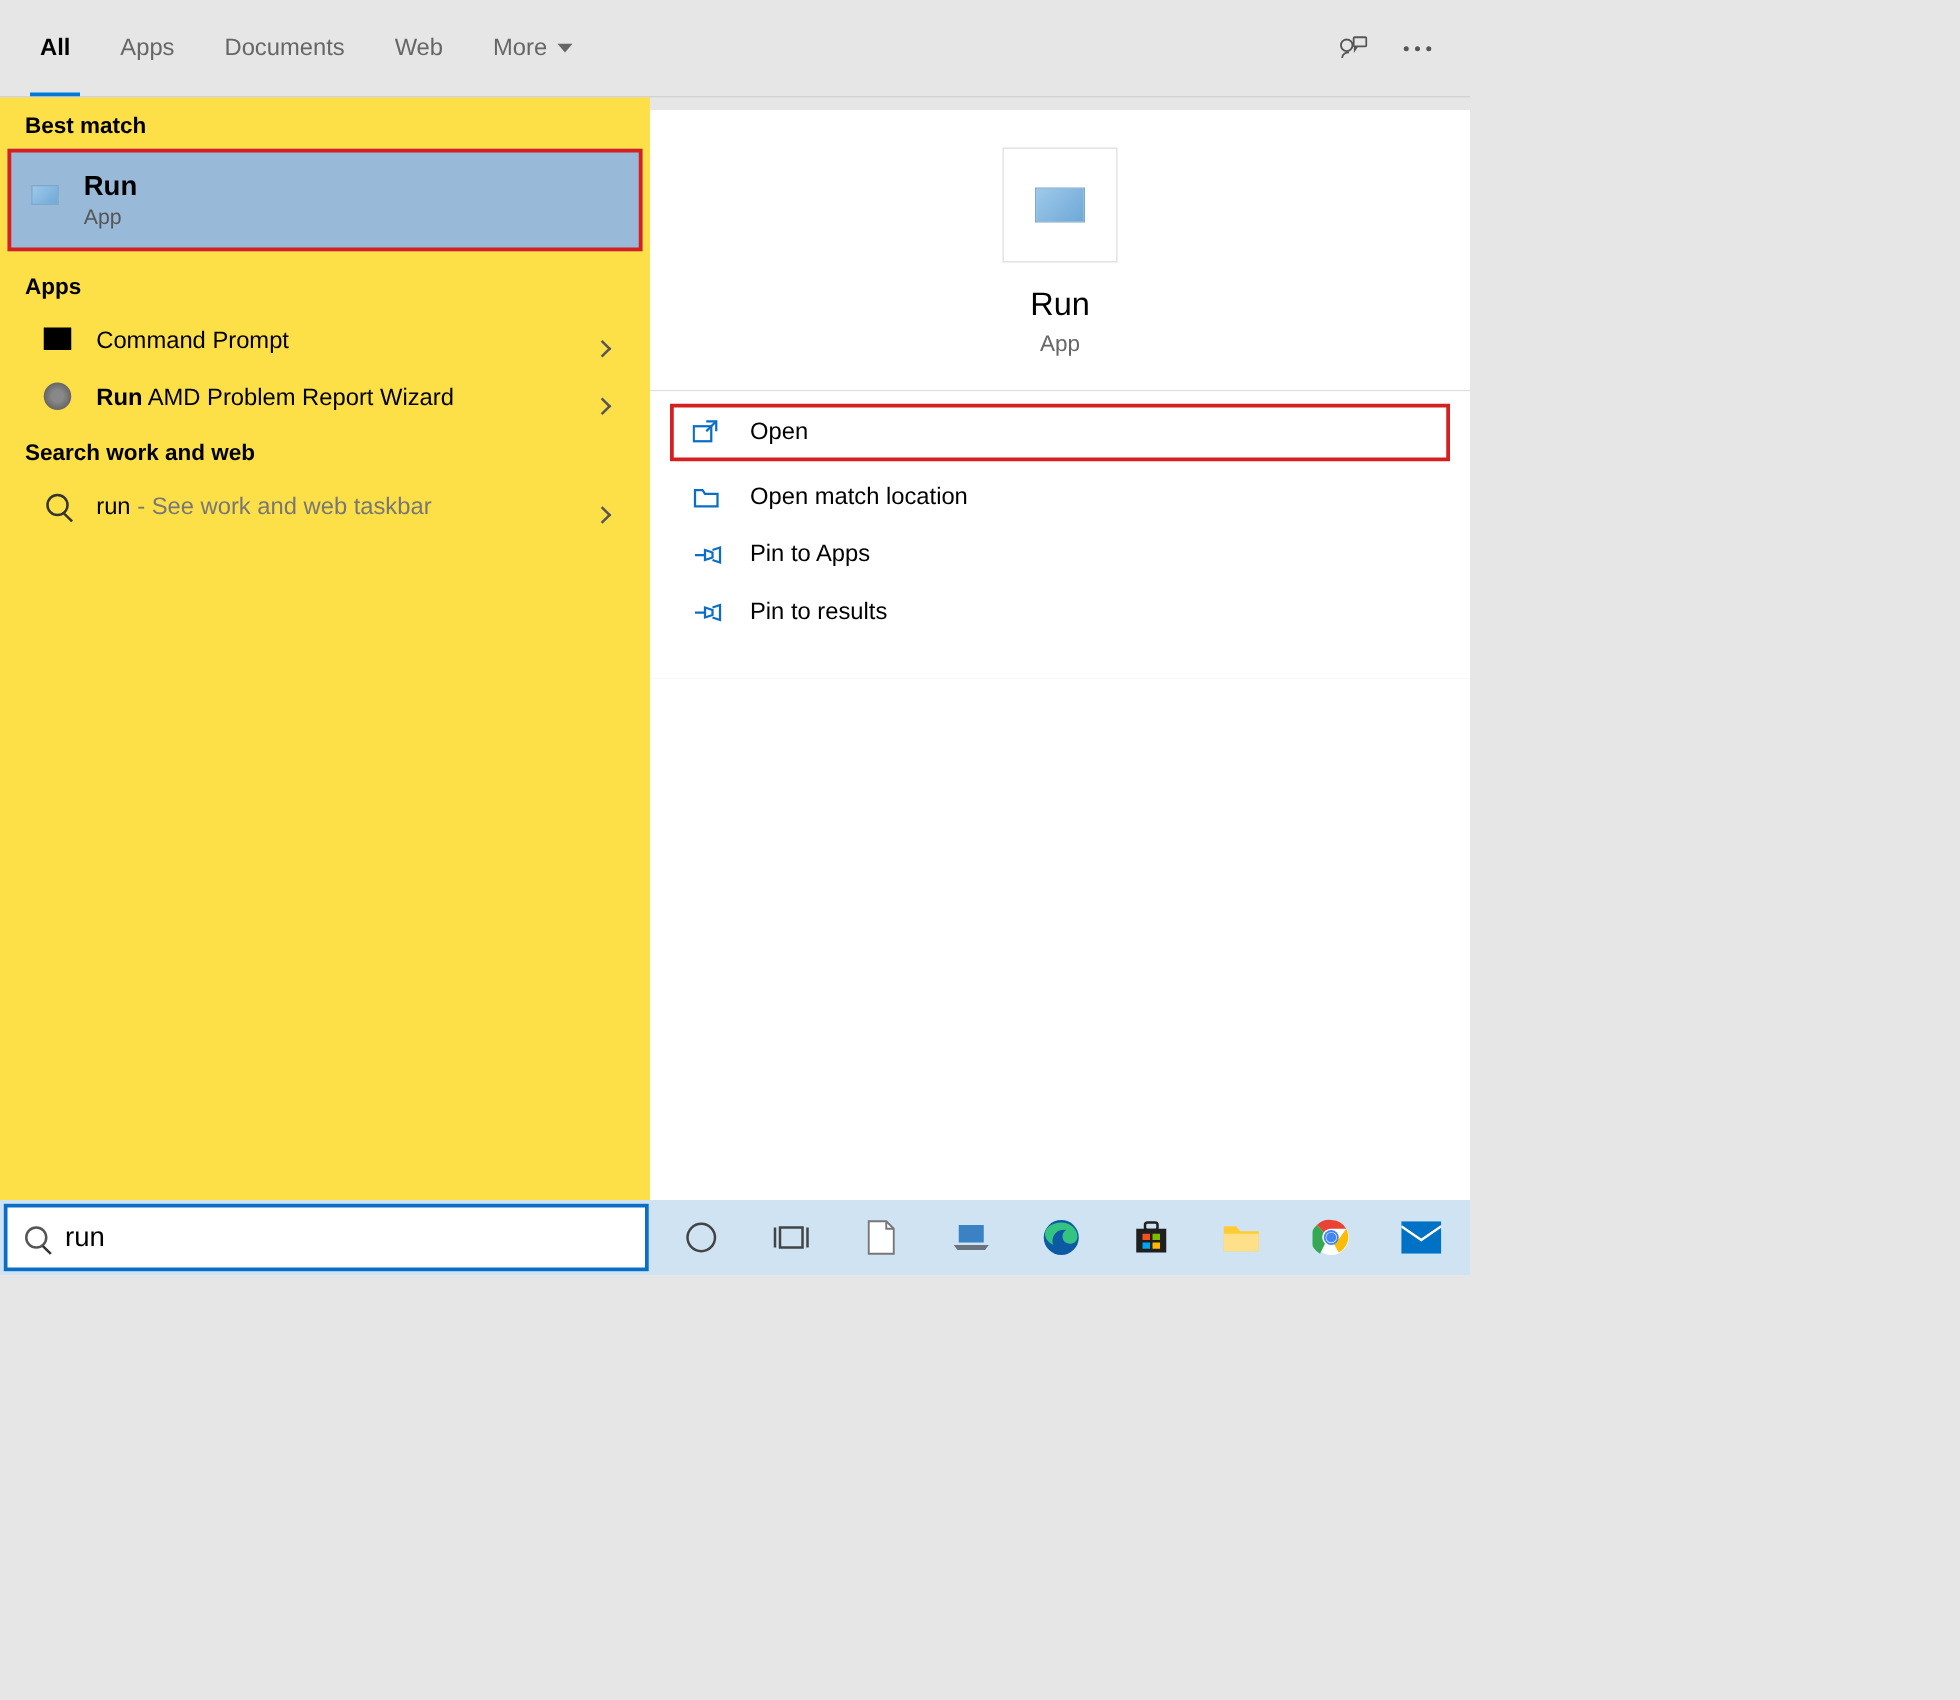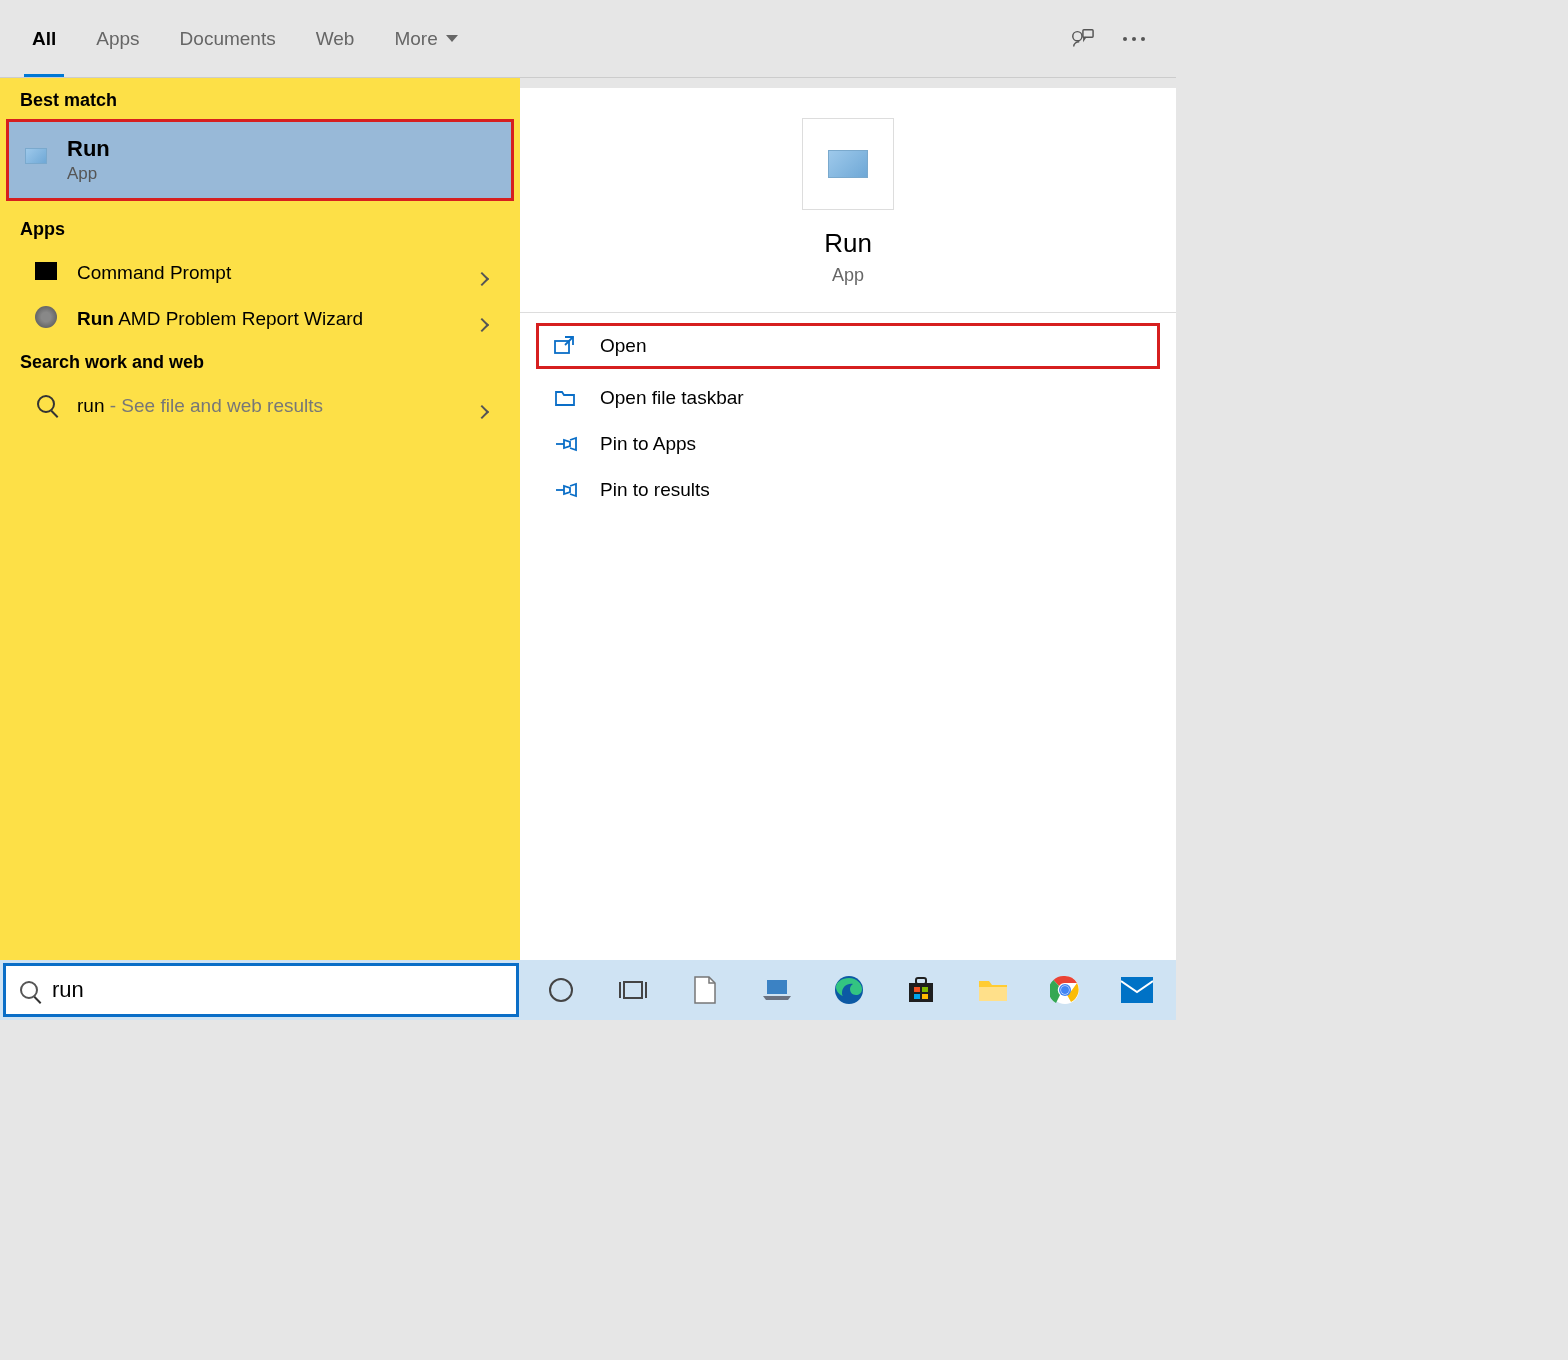--- a/index.html
+++ b/index.html
@@ -147,21 +147,21 @@
         </div>
     </div>
 
     <div class="section-label">Search work and web</div>
 
     <div class="result-row">
       <div class="ico">
           <div class="mag"></div>
         </div>
       <div class="result-title">
-        <span>run</span><span style="color:#777"> - See file and web results</span>
+        <span>run</span><span style="color:#777"> - See work and web taskbar</span>
       </div>
       <div class="chev">
           <div class="chev-right"></div>
         </div>
     </div>
 
   </div>
 
   <div class="right">
     <div class="detail-card">
@@ -182,21 +182,21 @@
             </svg>
         </div>
         <span>Open</span>
       </div>
       <div class="action-row">
         <div class="aicon">
           <svg width="22" height="20" viewBox="0 0 22 20" fill="none" stroke="#0a6ec7" stroke-width="1.8">
               <path d="M2 4h6l2 3h10v10H2z"></path>
             </svg>
         </div>
-        <span>Open file taskbar</span>
+        <span>Open match location</span>
       </div>
       <div class="action-row">
         <div class="aicon">
           <svg width="24" height="18" viewBox="0 0 24 18" fill="none" stroke="#0a6ec7" stroke-width="1.8">
               <path d="M2 9h8"></path>
               <path d="M10 5v8l6-2V7z"></path>
               <path d="M16 5l6-2v12l-6-2"></path>
             </svg>
         </div>
         <span>Pin to Apps</span>

